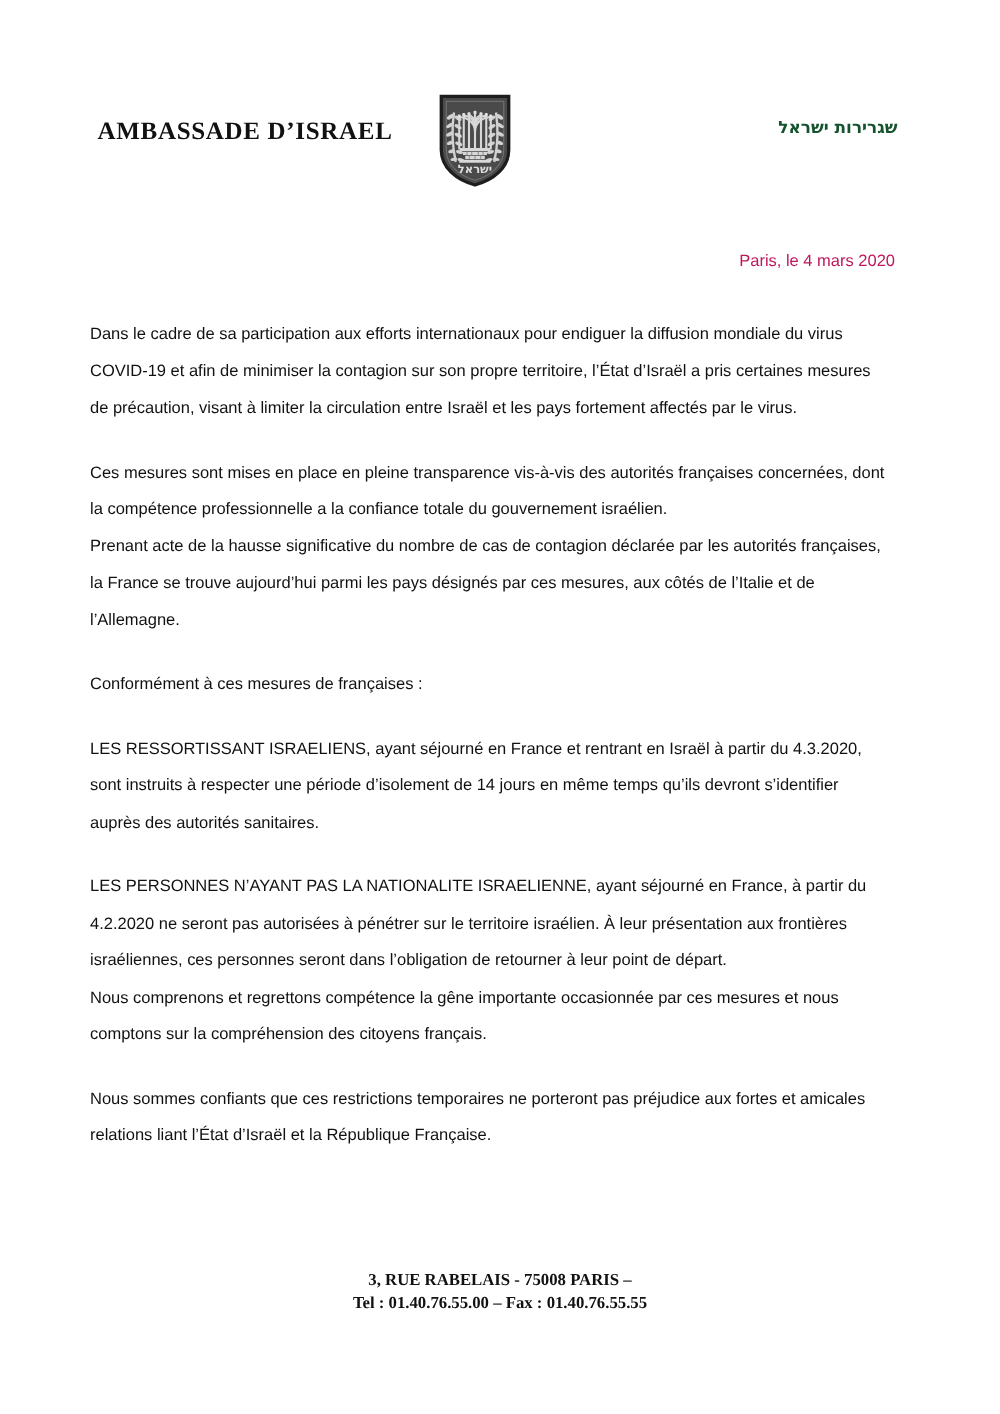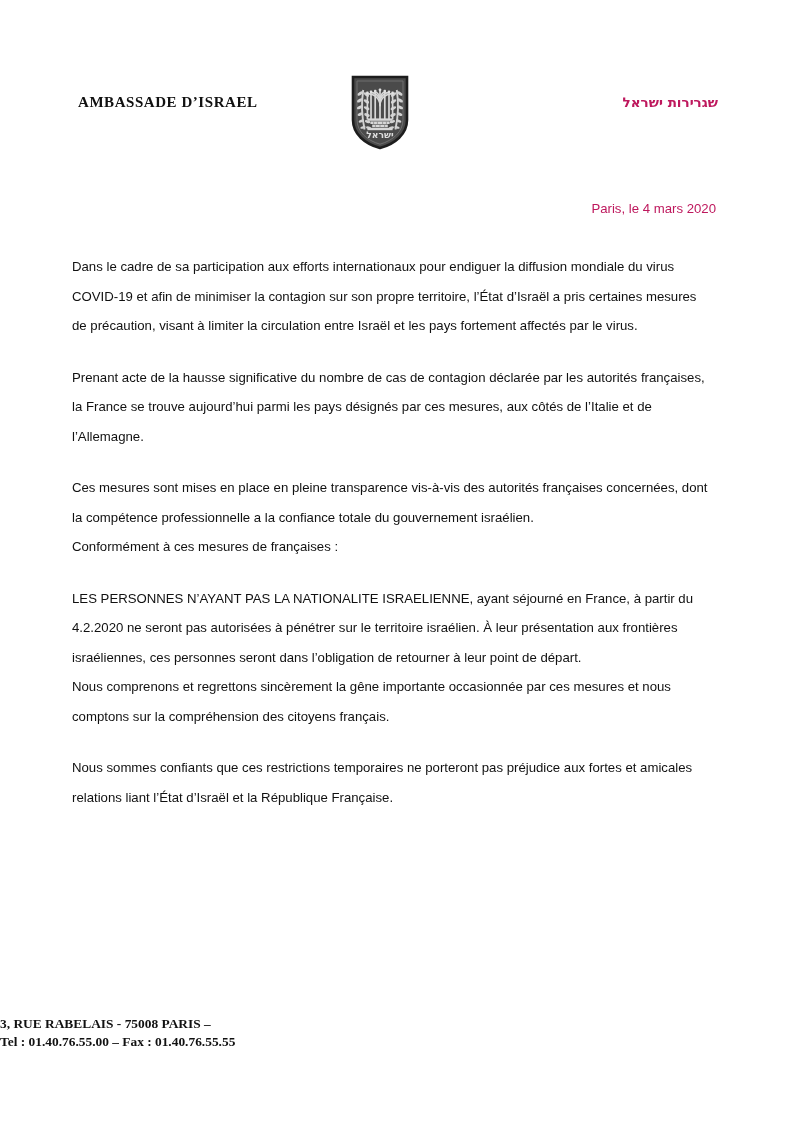--- a/index.html
+++ b/index.html
@@ -24,34 +24,34 @@
     left: 0;
     top: 72px;
     width: 800px;
     height: 86px;
   }
   .letterhead-left {
     position: absolute;
     left: 78px;
     top: 22px;
     font-family: "Liberation Serif", serif;
-    font-size: 15px;
+    font-size: 20px;
     font-weight: 700;
     letter-spacing: 0.55px;
     color: #111111;
     white-space: nowrap;
   }
   .letterhead-right {
     position: absolute;
     right: 82px;
     top: 22px;
     font-family: "DejaVu Sans", sans-serif;
     font-size: 13.5px;
     font-weight: 700;
-    color: #be185d;
+    color: #14532d;
     direction: rtl;
     white-space: nowrap;
   }
 
   
   .emblem-wrap {
     position: absolute;
     left: 350px;
     top: 74px;
     width: 60px;
@@ -89,21 +89,21 @@
   .para.last {
     margin-bottom: 16px;
   }
 
   
   .footer {
     position: absolute;
     left: 0;
     top: 1015px;
     width: 800px;
-    text-align: left;
+    text-align: center;
     font-family: "Liberation Serif", serif;
     font-weight: 700;
     font-size: 13.4px;
     line-height: 17.5px;
     color: #111111;
   }
   .footer div { white-space: nowrap; }
 </style>
 </head>
 <body>
@@ -193,30 +193,31 @@
 
       <text x="30" y="64.4" text-anchor="middle" font-family="DejaVu Sans, sans-serif" font-size="9.2" font-weight="700" fill="#dcdcdc" direction="rtl">ישראל</text>
     </svg>
   </div>
 
   <div class="date-line">Paris, le 4 mars 2020</div>
 
   <div class="body-block">
     <p class="para">Dans le cadre de sa participation aux efforts internationaux pour endiguer la diffusion mondiale du virus COVID-19 et afin de minimiser la contagion sur son propre territoire, l’État d’Israël a pris certaines mesures de précaution, visant à limiter la circulation entre Israël et les pays fortement affectés par le virus.</p>
 
+    <p class="para tight">Ces mesures sont mises en place en pleine transparence vis-à-vis des autorités françaises concernées, dont la compétence professionnelle a la confiance totale du gouvernement israélien.</p>
+
     <p class="para">Prenant acte de la hausse significative du nombre de cas de contagion déclarée par les autorités françaises, la France se trouve aujourd’hui parmi les pays désignés par ces mesures, aux côtés de l’Italie et de l’Allemagne.</p>
 
-    <p class="para tight">Ces mesures sont mises en place en pleine transparence vis-à-vis des autorités françaises concernées, dont la compétence professionnelle a la confiance totale du gouvernement israélien.</p>
-
     <p class="para">Conformément à ces mesures de françaises :</p>
 
+    <p class="para">LES RESSORTISSANT ISRAELIENS, ayant séjourné en France et rentrant en Israël à partir du 4.3.2020, sont instruits à respecter une période d’isolement de 14 jours en même temps qu’ils devront s’identifier auprès des autorités sanitaires.</p>
 
     <p class="para tight">LES PERSONNES N’AYANT PAS LA NATIONALITE ISRAELIENNE, ayant séjourné en France, à partir du 4.2.2020 ne seront pas autorisées à pénétrer sur le territoire israélien. À leur présentation aux frontières israéliennes, ces personnes seront dans l’obligation de retourner à leur point de départ.</p>
 
-    <p class="para">Nous comprenons et regrettons sincèrement la gêne importante occasionnée par ces mesures et nous comptons sur la compréhension des citoyens français.</p>
+    <p class="para">Nous comprenons et regrettons compétence la gêne importante occasionnée par ces mesures et nous comptons sur la compréhension des citoyens français.</p>
 
     <p class="para last">Nous sommes confiants que ces restrictions temporaires ne porteront pas préjudice aux fortes et amicales relations liant l’État d’Israël et la République Française.</p>
   </div>
 
   <div class="footer">
     <div>3, RUE RABELAIS - 75008 PARIS –</div>
     <div>Tel : 01.40.76.55.00 – Fax : 01.40.76.55.55</div>
   </div>
 
 </div>

